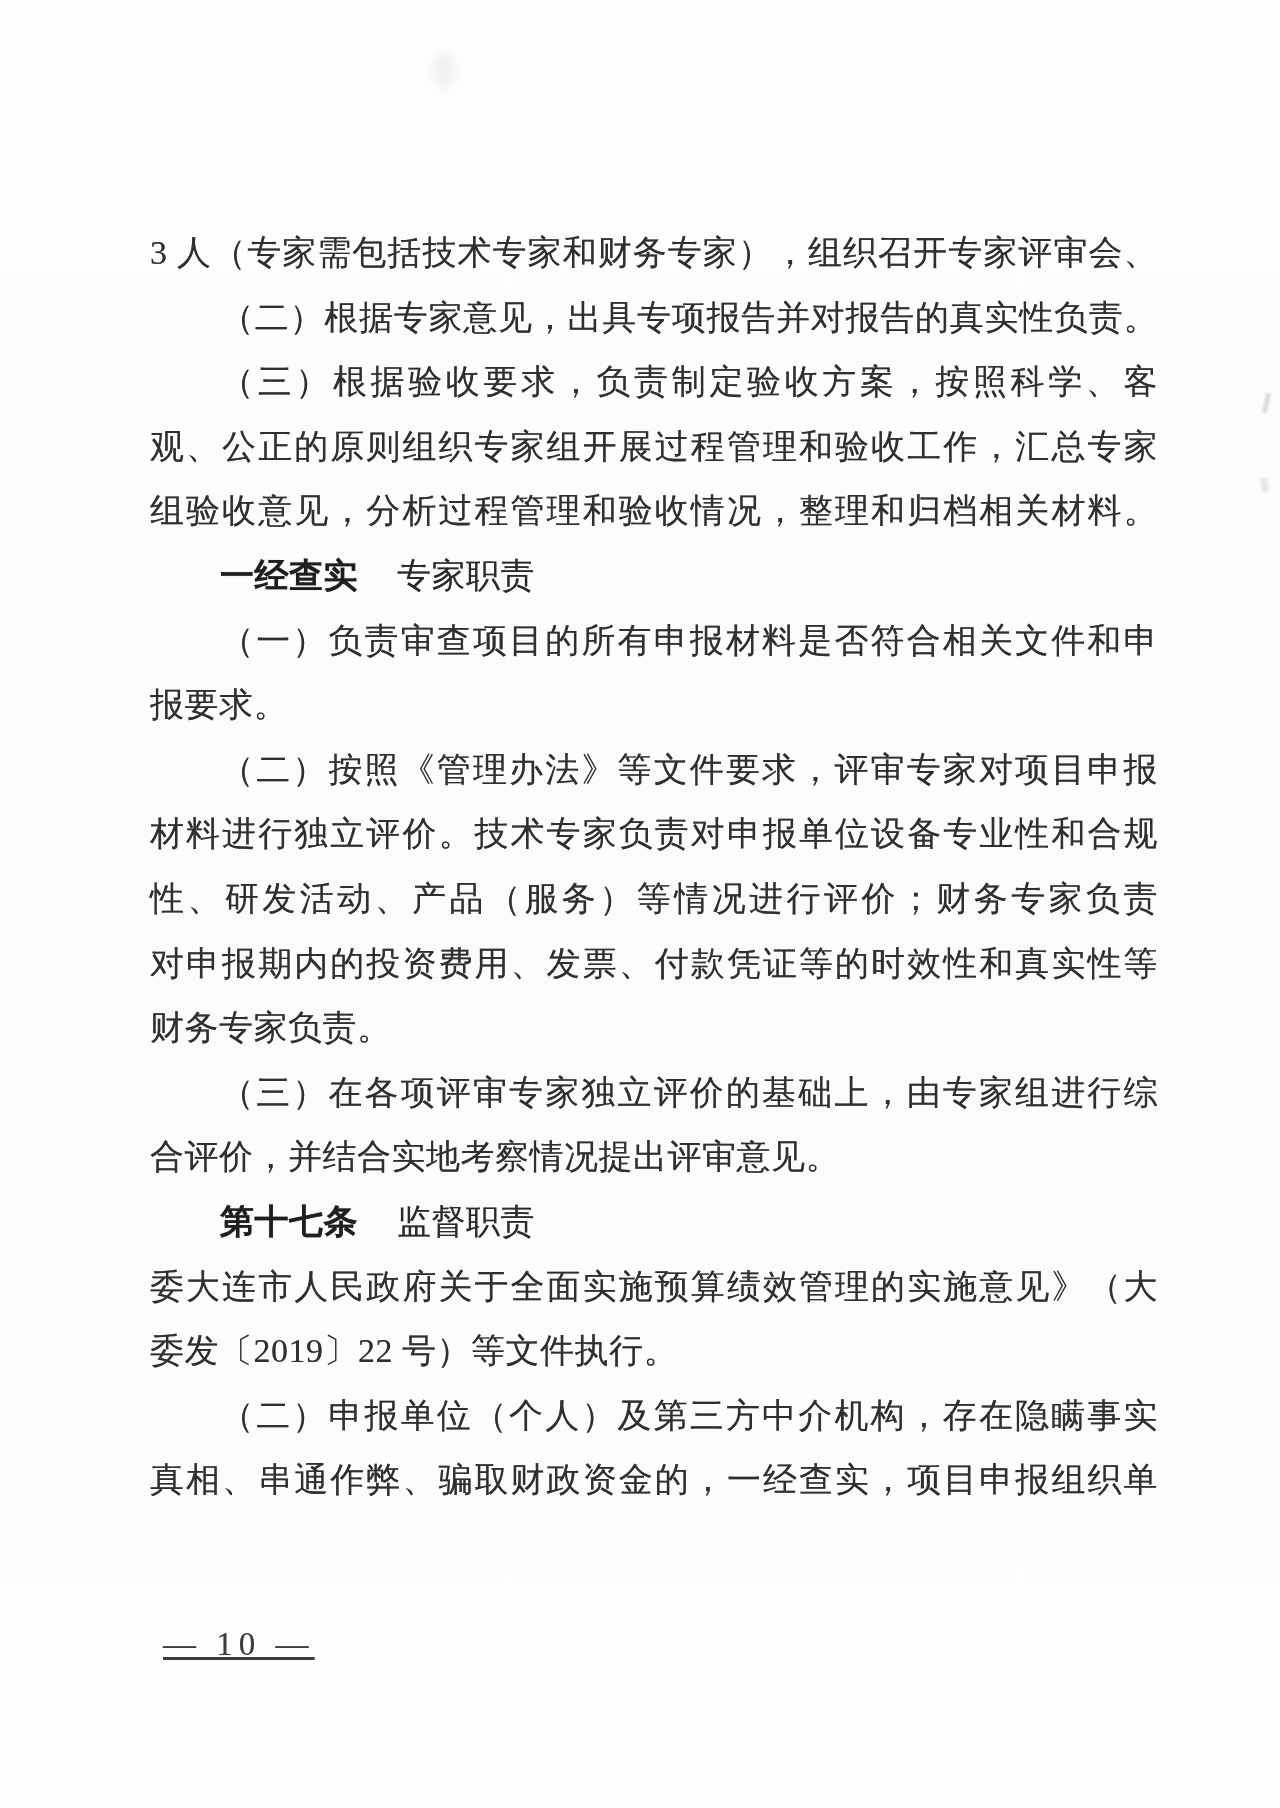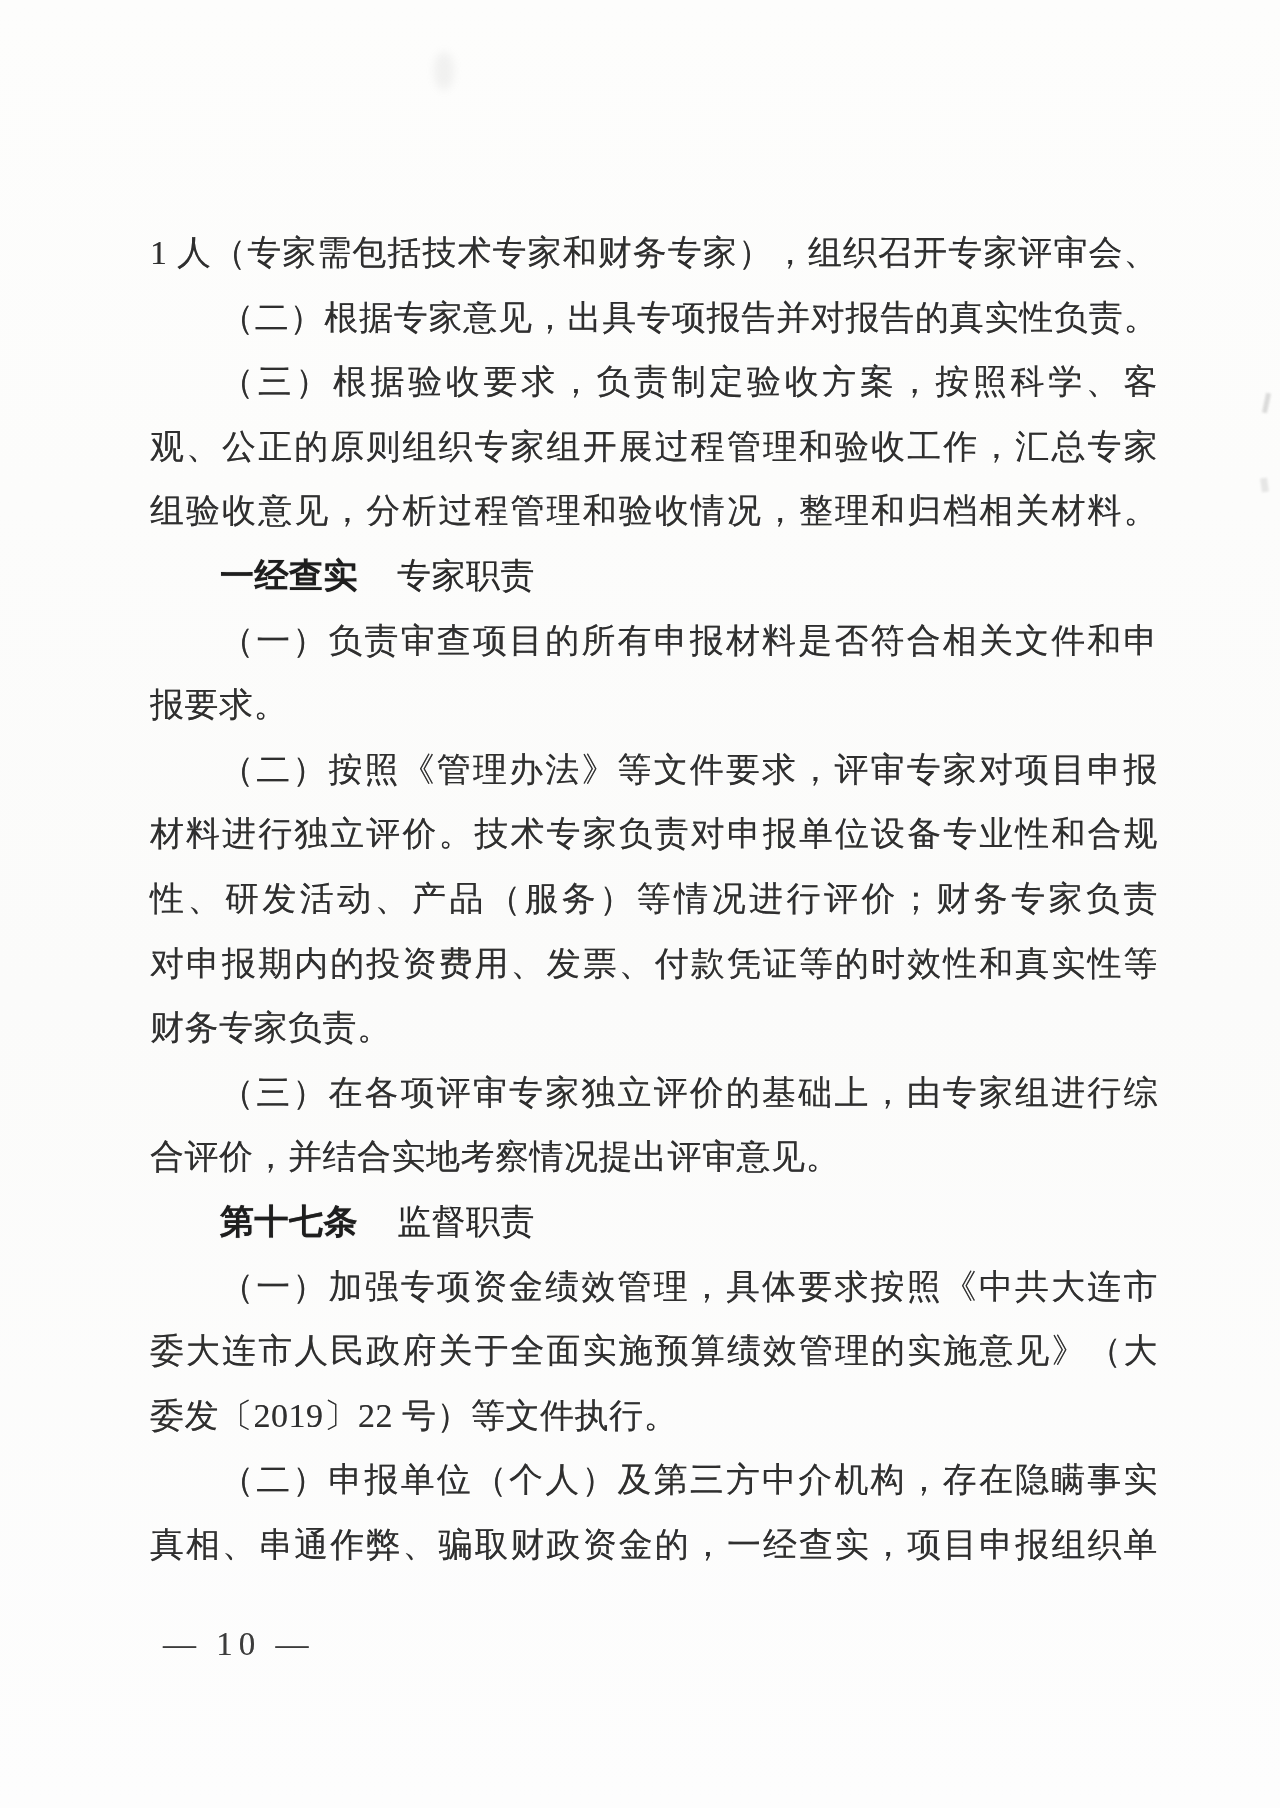--- a/index.html
+++ b/index.html
@@ -50,20 +50,21 @@
   .page-number {
     position: absolute;
     left: 163px;
     top: 1620px;
     height: 48px;
     line-height: 48px;
     font-size: 33px;
     color: #3c3c3c;
     letter-spacing: 6px;
     text-shadow: 0 0 0.5px rgba(50, 50, 50, 0.5);
+    text-decoration: underline;
   }
   
   .smudge-top {
     position: absolute;
     left: 434px;
     top: 52px;
     width: 20px;
     height: 38px;
     background: #9a9a9a;
     border-radius: 50%;
@@ -96,41 +97,40 @@
 </head>
 <body>
 
 <div class="page">
 
   <div class="smudge-top"></div>
   <div class="mark-right-1"></div>
   <div class="mark-right-2"></div>
 
   <div class="text-block">
-    <div class="line fill">1 人（专家需包括技术专家和财务专家），组织召开专家评审会、</div>
+    <div class="line fill">3 人（专家需包括技术专家和财务专家），组织召开专家评审会、</div>
     <div class="line indent fill">（二）根据专家意见，出具专项报告并对报告的真实性负责。</div>
     <div class="line indent fill">（三）根据验收要求，负责制定验收方案，按照科学、客</div>
     <div class="line fill">观、公正的原则组织专家组开展过程管理和验收工作，汇总专家</div>
     <div class="line fill">组验收意见，分析过程管理和验收情况，整理和归档相关材料。</div>
     <div class="line indent heading">
       <span class="art-num">一经查实</span><span class="art-title">专家职责</span>
     </div>
     <div class="line indent fill">（一）负责审查项目的所有申报材料是否符合相关文件和申</div>
     <div class="line">报要求。</div>
     <div class="line indent fill">（二）按照《管理办法》等文件要求，评审专家对项目申报</div>
     <div class="line fill">材料进行独立评价。技术专家负责对申报单位设备专业性和合规</div>
     <div class="line fill">性、研发活动、产品（服务）等情况进行评价；财务专家负责</div>
     <div class="line fill">对申报期内的投资费用、发票、付款凭证等的时效性和真实性等</div>
     <div class="line">财务专家负责。</div>
     <div class="line indent fill">（三）在各项评审专家独立评价的基础上，由专家组进行综</div>
     <div class="line">合评价，并结合实地考察情况提出评审意见。</div>
     <div class="line indent heading">
       <span class="art-num">第十七条</span><span class="art-title">监督职责</span>
     </div>
-    <div class="line indent fill">（一）加强专项资金绩效管理，具体要求按照《中共大连市</div>
     <div class="line fill">委大连市人民政府关于全面实施预算绩效管理的实施意见》（大</div>
     <div class="line">委发〔2019〕22 号）等文件执行。</div>
     <div class="line indent fill">（二）申报单位（个人）及第三方中介机构，存在隐瞒事实</div>
     <div class="line fill">真相、串通作弊、骗取财政资金的，一经查实，项目申报组织单</div>
   </div>
 
   <div class="page-number">— 10 —</div>
 
 </div>
 

